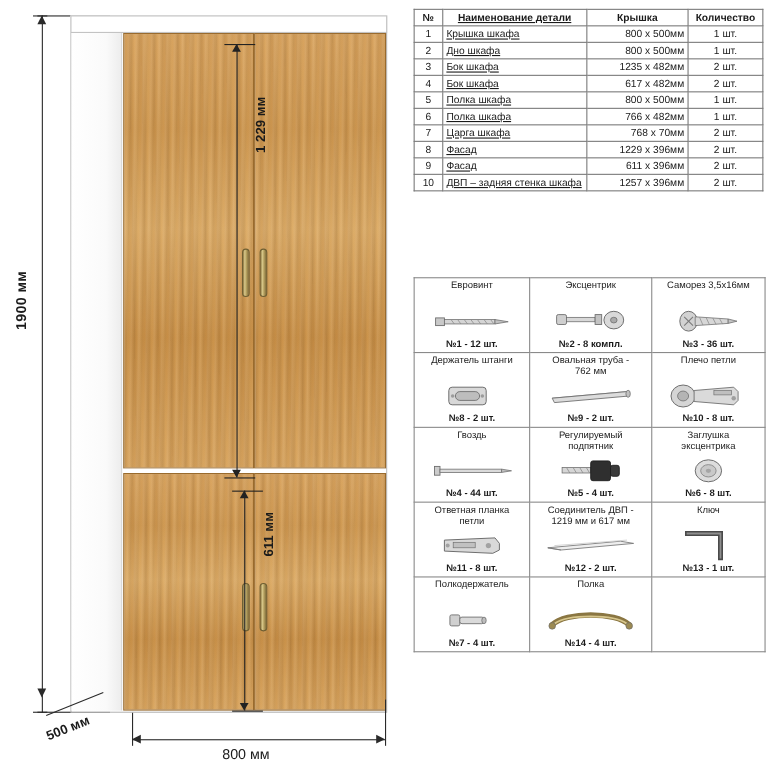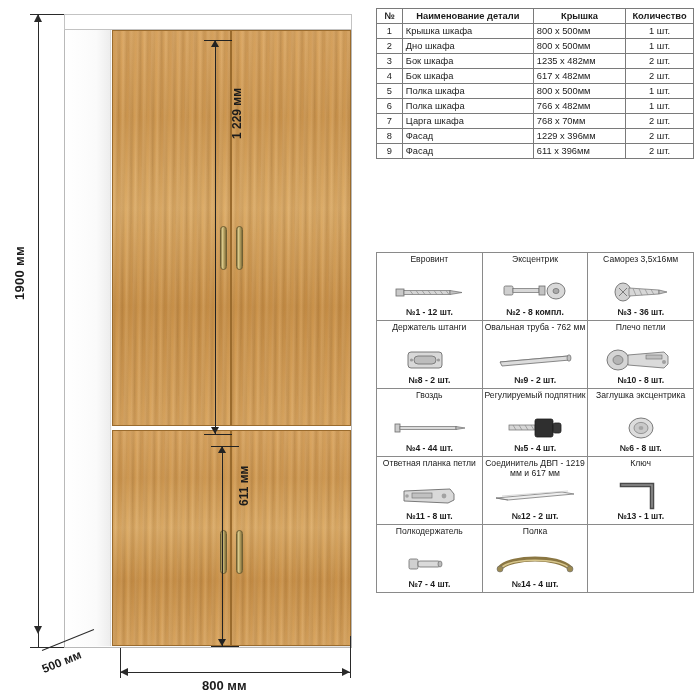--- a/index.html
+++ b/index.html
@@ -115,46 +115,46 @@
     position:absolute;left:42px;top:650px;width:56px;height:1px;background:#2a2a2a;
     transform:rotate(-22deg);transform-origin:left center;
   }
   .lbl-500{position:absolute;left:40px;top:663px;font-size:12px;font-weight:bold;transform:rotate(-22deg);transform-origin:left top;}
 
   
   .dim-800{position:absolute;left:120px;top:672px;width:230px;height:1px;background:#2a2a2a;}
   .dim-800:before,.dim-800:after{content:"";position:absolute;top:-4px;width:0;height:0;border-top:4px solid transparent;border-bottom:4px solid transparent;}
   .dim-800:before{left:0;border-right:8px solid #2a2a2a;}
   .dim-800:after{right:0;border-left:8px solid #2a2a2a;}
-  .lbl-800{position:absolute;left:202px;top:678px;font-size:13px;font-weight:bold;}
+  .lbl-800{position:absolute;left:202px;top:678px;font-size:13px;font-weight:normal;}
   .vtick-l{position:absolute;left:120px;top:648px;width:1px;height:30px;background:#2a2a2a;}
   .vtick-r{position:absolute;left:350px;top:636px;width:1px;height:42px;background:#2a2a2a;}
 
   
   .parts{
     position:absolute;left:376px;top:8px;width:318px;
     border:1px solid #7a7a7a;border-collapse:collapse;
     font-size:9.3px;background:#fff;
   }
   .parts td,.parts th{
     border:1px solid #7a7a7a;padding:2px 3px;vertical-align:middle;
   }
   .parts th{font-weight:bold;text-align:center;font-size:9.3px;}
   .c-num{width:20px;text-align:center;}
-  .c-name{width:132px;text-align:left;}
-  .c-size{width:92px;text-align:left;}
+  .c-name{width:132px;text-align:left;text-decoration:underline;}
+  .c-size{width:92px;text-align:right;}
   .c-qty{width:62px;text-align:center;}
 
   
   .hw{
     position:absolute;left:376px;top:252px;width:318px;
     border:1px solid #8a8a8a;border-collapse:collapse;background:#fff;
     font-size:8.6px;
   }
-  .hw td{border:1px solid #8a8a8a;width:33.33%;height:60px;padding:2px 0 3px;vertical-align:top;text-align:center;}
+  .hw td{border:1px solid #8a8a8a;width:33.33%;height:60px;padding:2px 12px 3px;vertical-align:top;text-align:center;}
   .hw .title{font-size:8.6px;line-height:1.12;min-height:21px;}
   .hw .art{font-size:8.6px;font-weight:bold;}
   .pic{height:31px;display:flex;align-items:center;justify-content:center;}
   .pic svg{display:block;}
   .hw td.blank{border-left:1px solid #8a8a8a;border-top:1px solid #8a8a8a;border-right:1px solid #8a8a8a;border-bottom:1px solid #8a8a8a;background:#fff;}
 </style>
 </head>
 <body>
 
 <div class="wrap">
@@ -267,20 +267,26 @@
       <tr>
         <td class="c-num">8</td>
         <td class="c-name">Фасад</td>
         <td class="c-size">1229 x 396мм</td>
         <td class="c-qty">2 шт.</td>
       </tr>
       <tr>
         <td class="c-num">9</td>
         <td class="c-name">Фасад</td>
         <td class="c-size">611 x 396мм</td>
+        <td class="c-qty">2 шт.</td>
+      </tr>
+      <tr>
+        <td class="c-num">10</td>
+        <td class="c-name">ДВП – задняя стенка шкафа</td>
+        <td class="c-size">1257 x 396мм</td>
         <td class="c-qty">2 шт.</td>
       </tr>
     </tbody>
   </table>
 
   <table class="hw">
     <tbody>
 
       <tr>
         <td>

